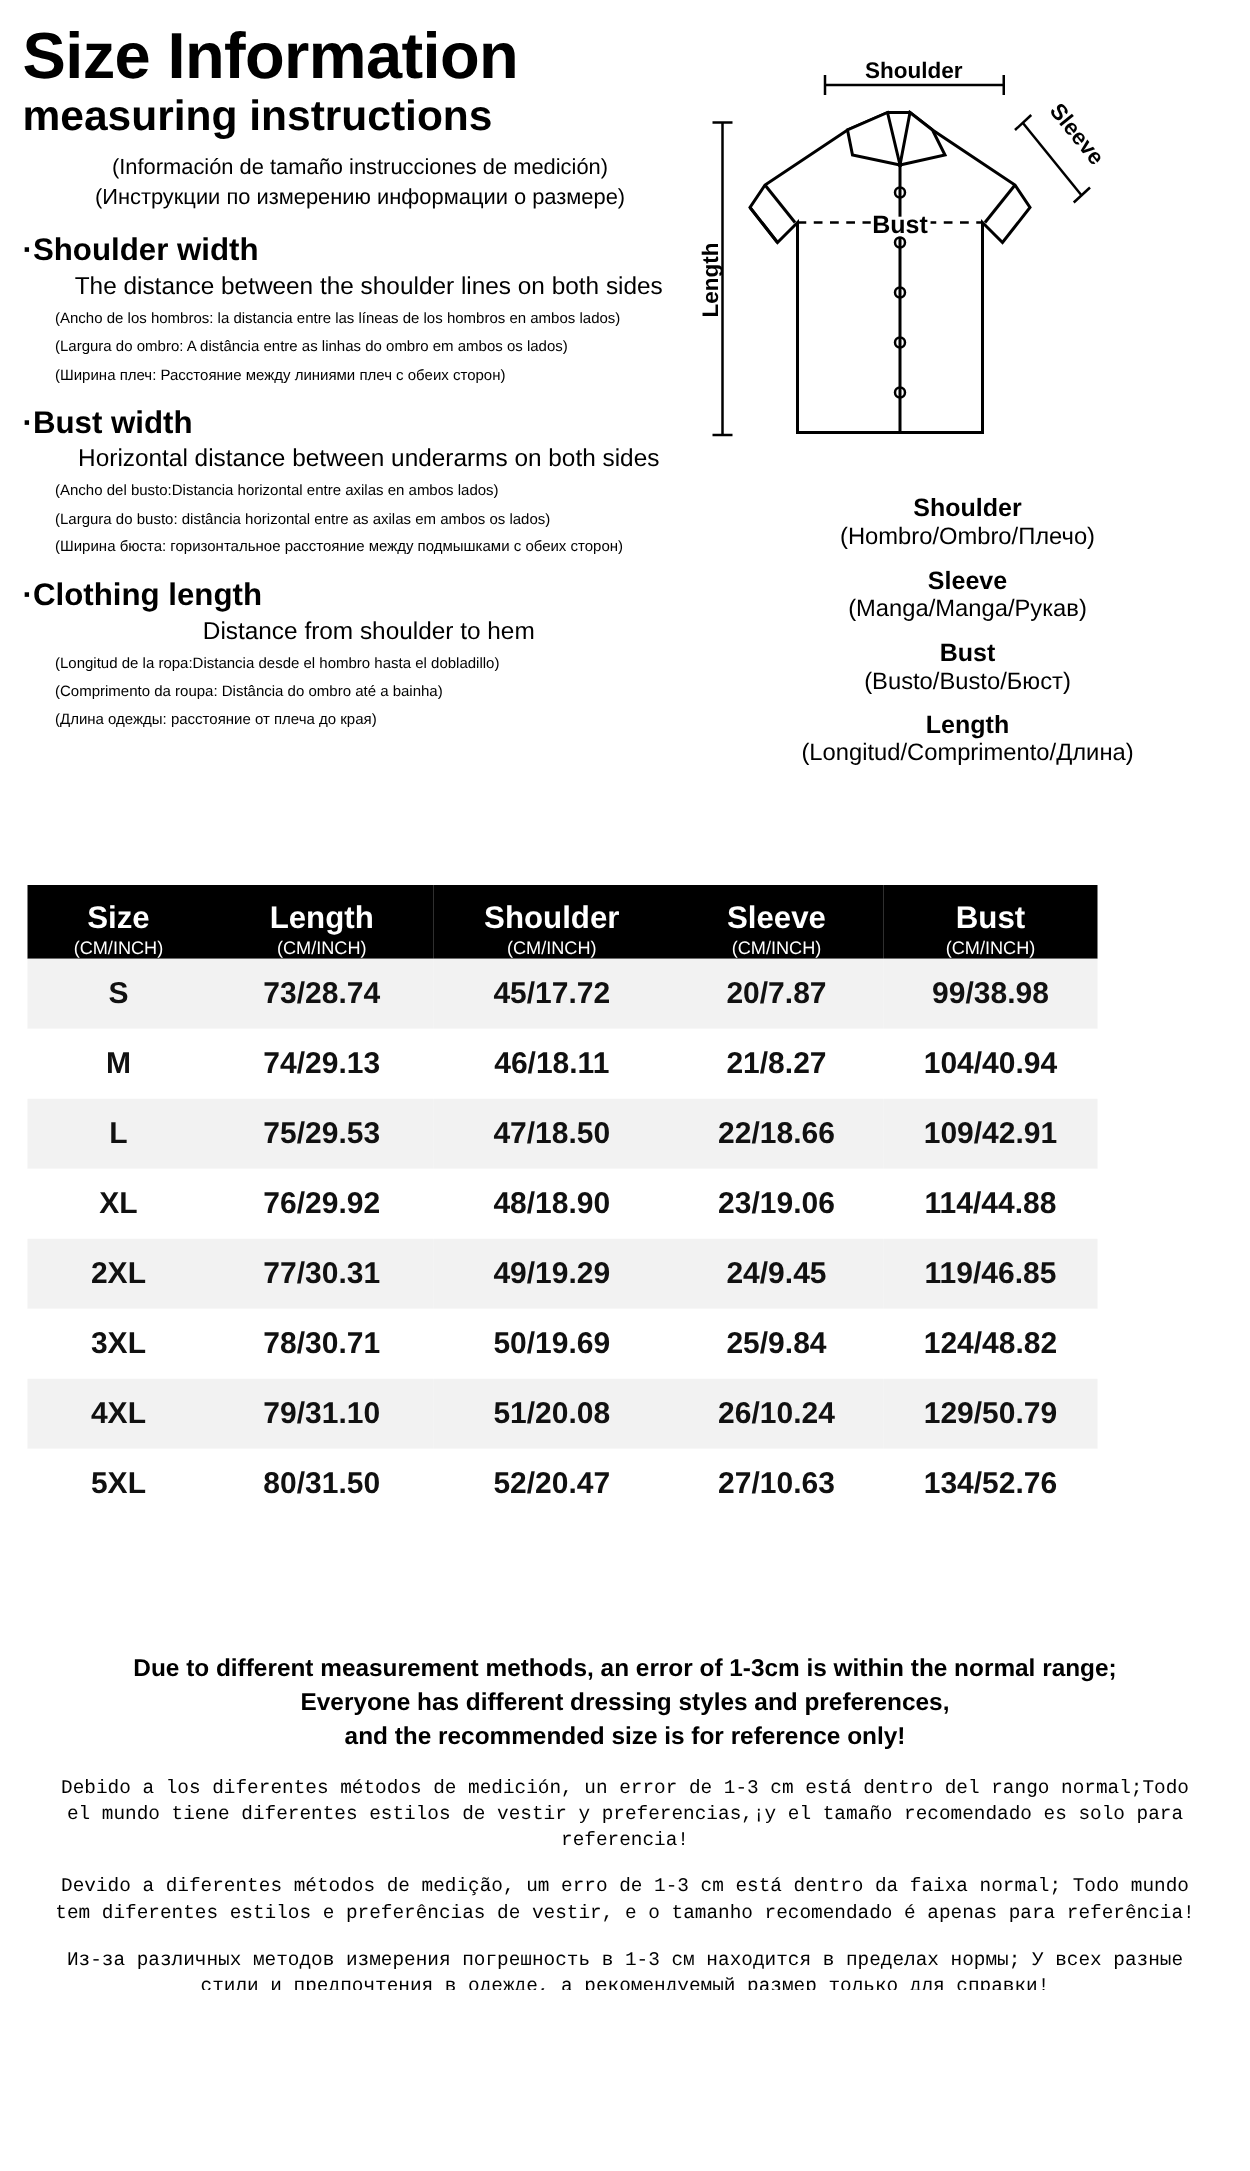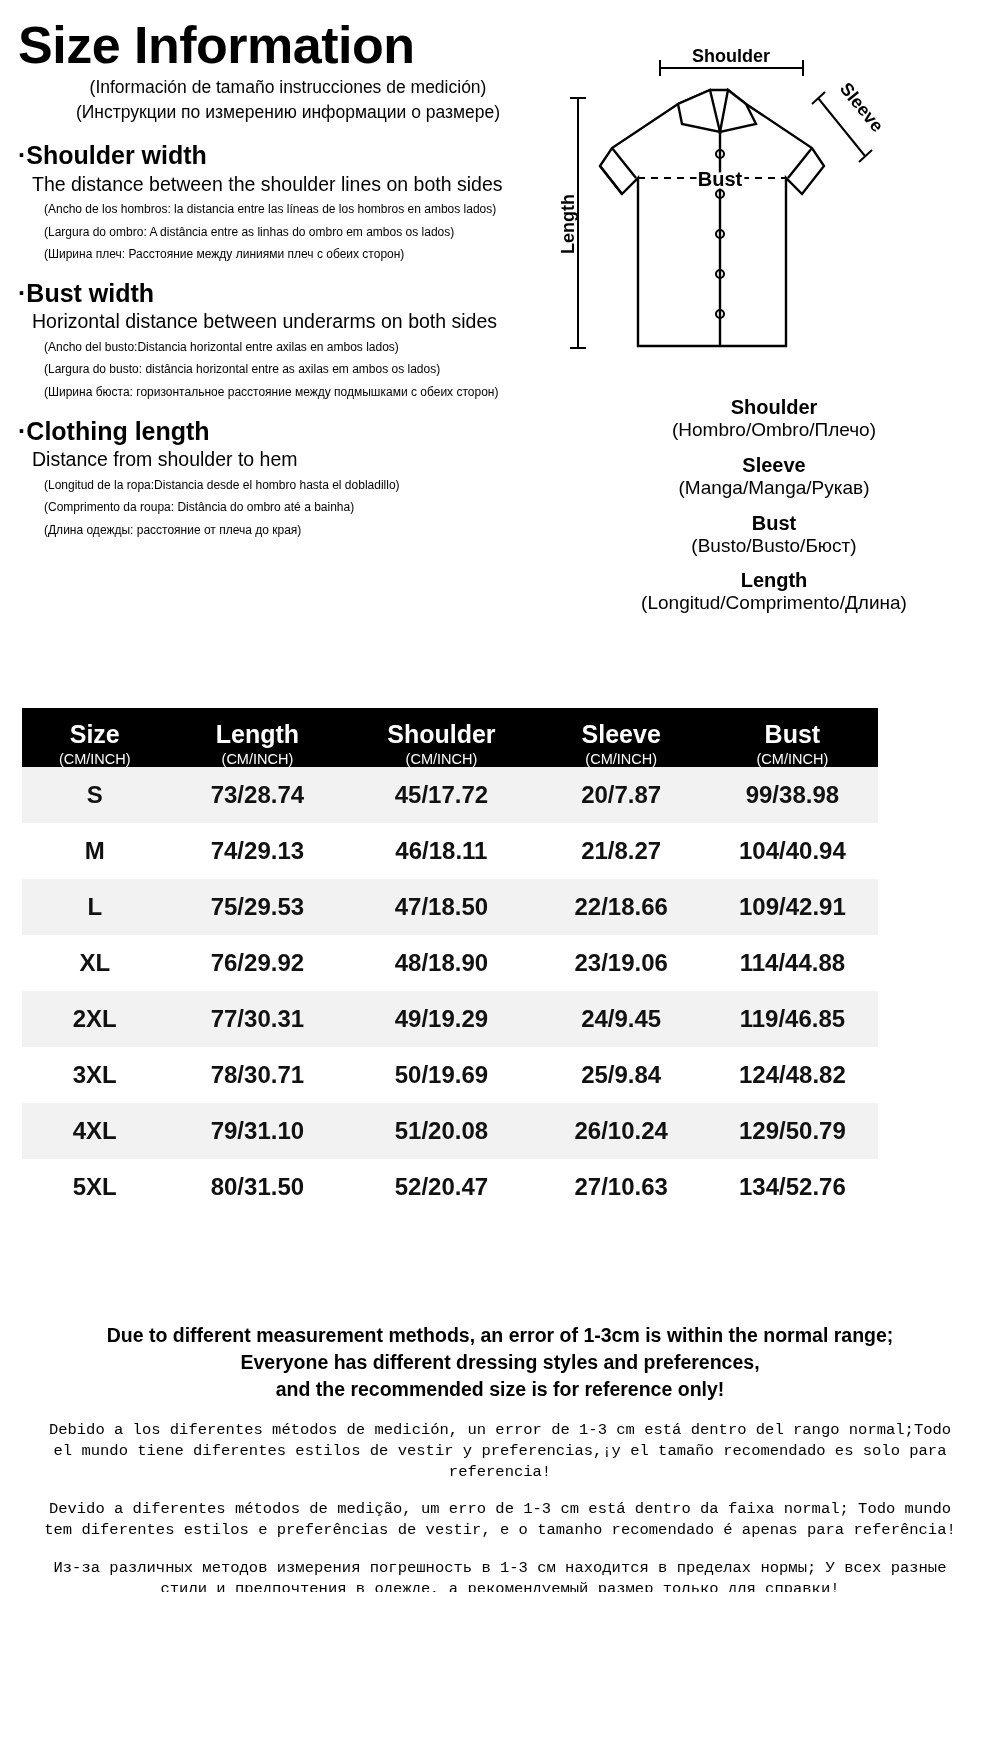--- a/index.html
+++ b/index.html
@@ -48,20 +48,21 @@
   .sec-head {
     font-size: 25px;
     font-weight: 700;
     line-height: 1.15;
     margin: 0 0 2px 0;
   }
   .sec-desc {
     font-size: 19.5px;
     line-height: 1.25;
     margin: 0 0 6px 14px;
+    text-align: center;
   }
   .sec-trans {
     font-size: 12px;
     line-height: 1.3;
     margin: 0 0 7px 26px;
   }
 
   
   .right-col {
     position: absolute;
@@ -141,20 +142,21 @@
     font-family: Liberation Mono, monospace;
   }
 </style>
 </head>
 <body>
 
 <div class="page">
 
   <div class="left-col">
     <h1 class="title-main">Size Information</h1>
+    <h2 class="title-sub">measuring instructions</h2>
 
     <p class="trans-line">(Información de tamaño instrucciones de medición)</p>
     <p class="trans-line">(Инструкции по измерению информации о размере)</p>
 
     <div class="section">
       <div class="sec-head">·Shoulder width</div>
       <div class="sec-desc">The distance between the shoulder lines on both sides</div>
       <div class="sec-trans">(Ancho de los hombros: la distancia entre las líneas de los hombros en ambos lados)</div>
       <div class="sec-trans">(Largura do ombro: A distância entre as linhas do ombro em ambos os lados)</div>
       <div class="sec-trans">(Ширина плеч: Расстояние между линиями плеч с обеих сторон)</div>

